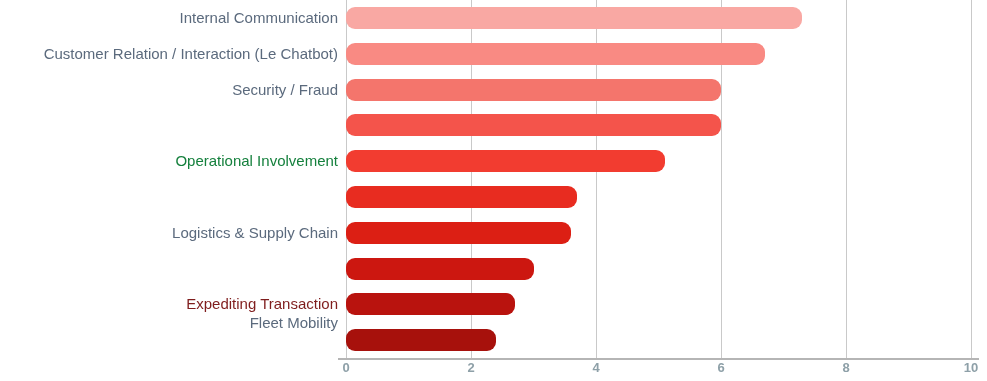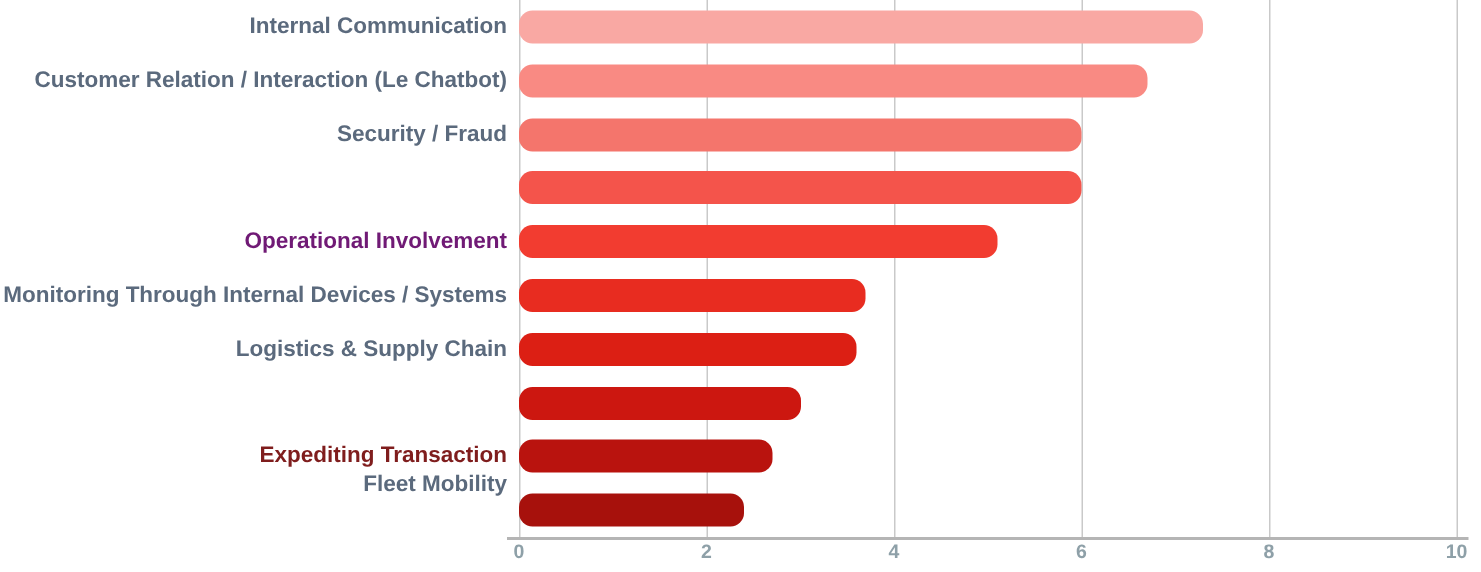--- a/index.html
+++ b/index.html
@@ -69,21 +69,21 @@
     height: 358px;
   }
 
   .ylabel {
     position: absolute;
     right: 0;
     text-align: left;
     white-space: nowrap;
     color: #5b6a7d;
     font-size: 15px;
-    font-weight: bold;
+    font-weight: normal;
     line-height: 1;
   }
 
   
   #xaxis-line {
     position: absolute;
     left: 338px;
     top: 358px;
     width: 641px;
     height: 2px;
@@ -111,22 +111,21 @@
 </style>
 </head>
 <body>
 
 <div id="chart-root" style="background: rgb(255, 255, 255);">
 
   <div id="ylabels">
       <div class="ylabel" style="top: 9.9px; color: rgb(91, 106, 125);">Internal Communication</div>
       <div class="ylabel" style="top: 45.7px; color: rgb(91, 106, 125);">Customer Relation / Interaction (Le Chatbot)</div>
       <div class="ylabel" style="top: 81.5px; color: rgb(91, 106, 125); margin-left: 45px;">Security / Fraud</div>
-      <div class="ylabel" style="top: 153.1px; color: #701a75;">Operational Involvement</div>
-      <div class="ylabel" style="top: 188.9px; color: rgb(91, 106, 125);">Monitoring Through Internal Devices / Systems</div>
+      <div class="ylabel" style="top: 153.1px; color: #15803d;">Operational Involvement</div>
       <div class="ylabel" style="top: 224.7px; color: rgb(91, 106, 125);">Logistics &amp; Supply Chain</div>
       <div class="ylabel" style="top: 296.3px; color: #7f1d1d;">Expediting Transaction</div>
       <div class="ylabel" style="top: 315px; color: rgb(91, 106, 125);">Fleet Mobility</div>
     </div>
 
   <div id="plot-area">
     <div id="gridlines">
         <div class="gridline" style="left: 0px; background: rgb(201, 201, 201);"></div>
         <div class="gridline" style="left: 125px; background: rgb(201, 201, 201);"></div>
         <div class="gridline" style="left: 250px; background: rgb(201, 201, 201);"></div>

